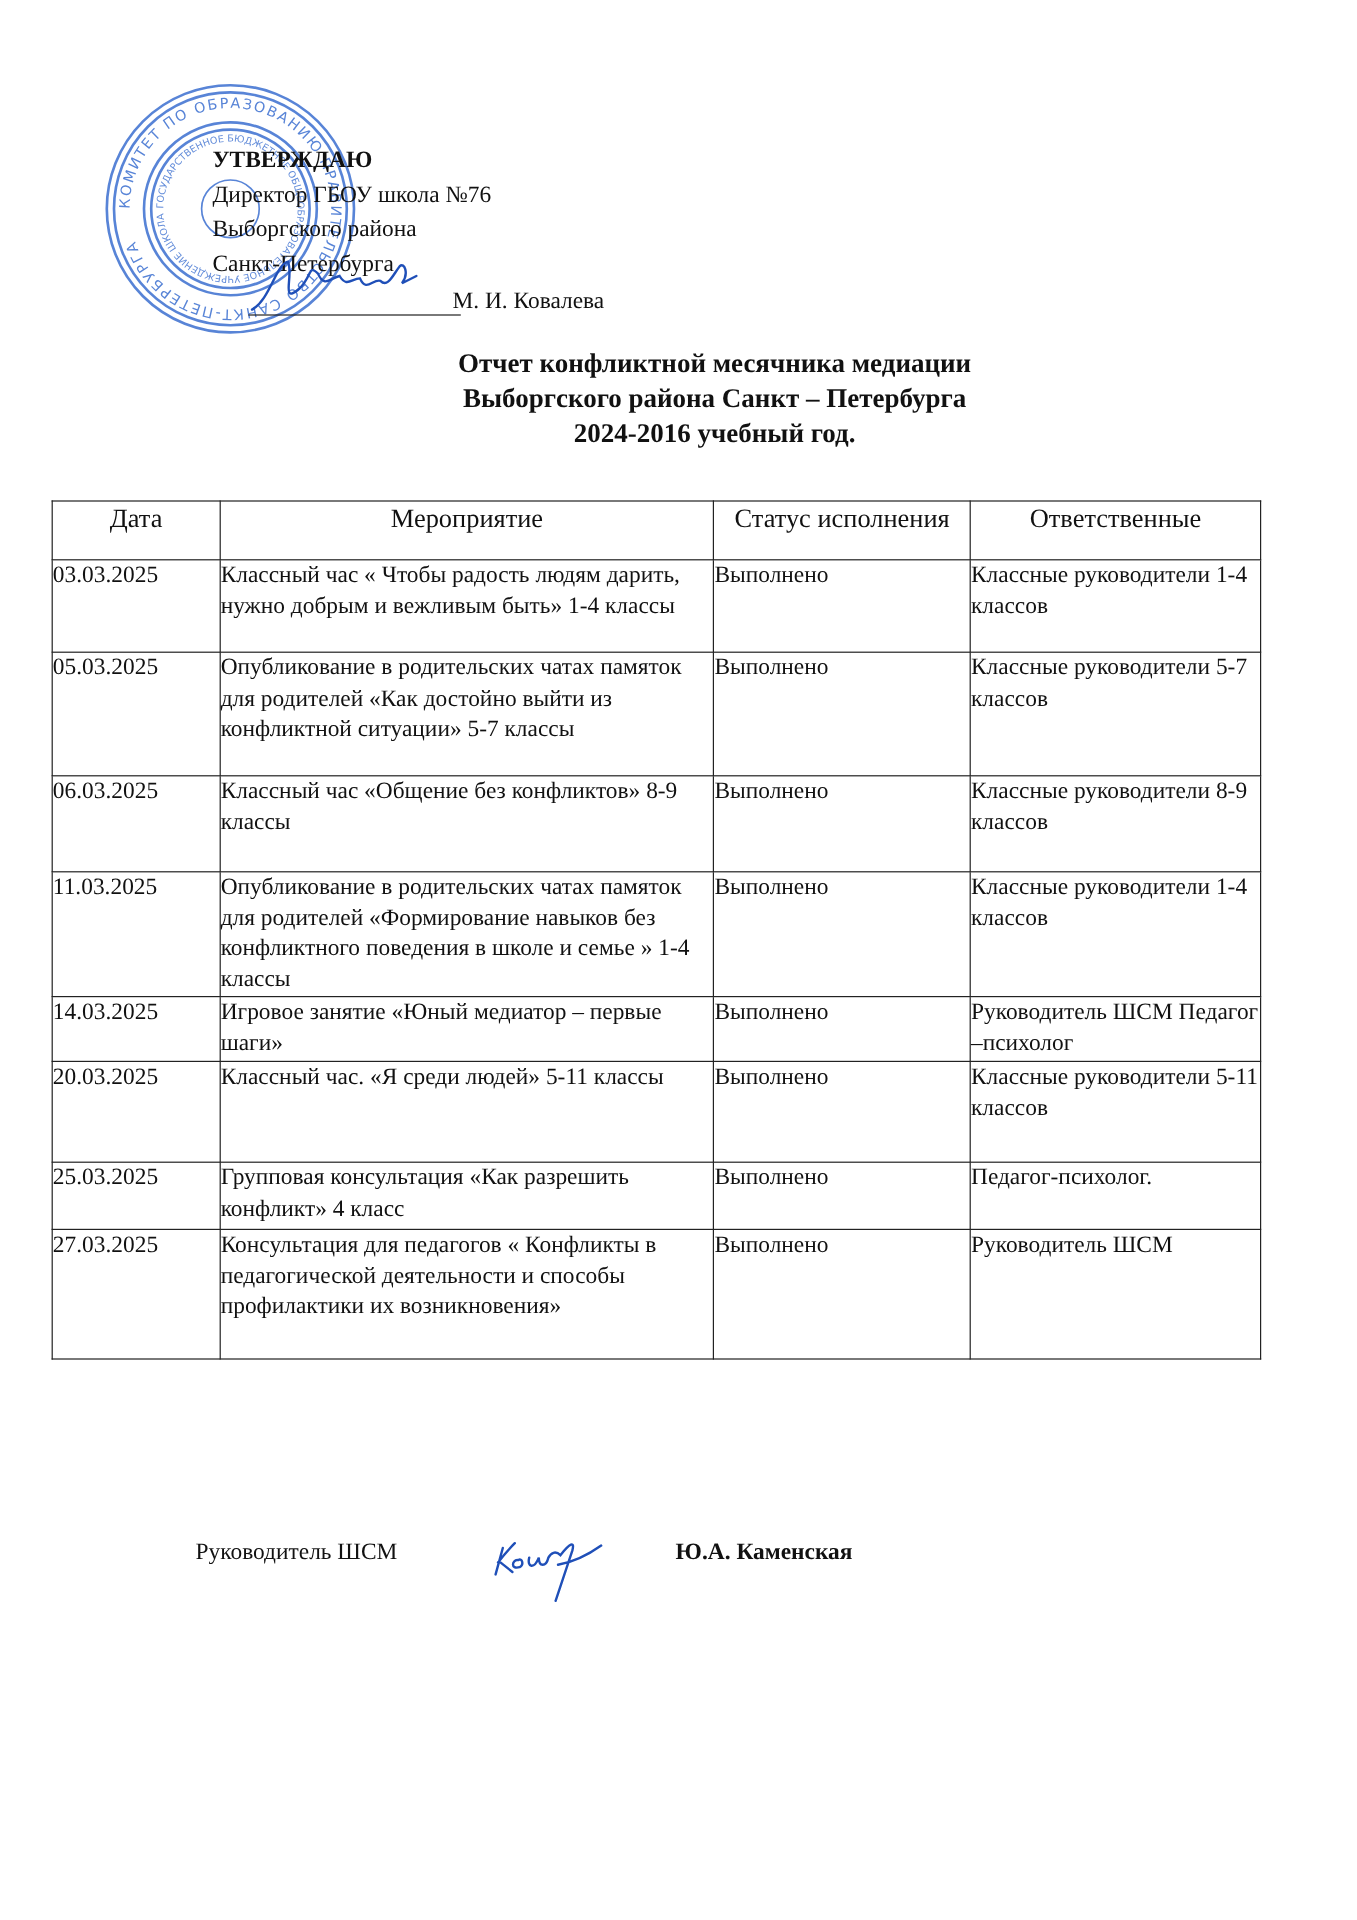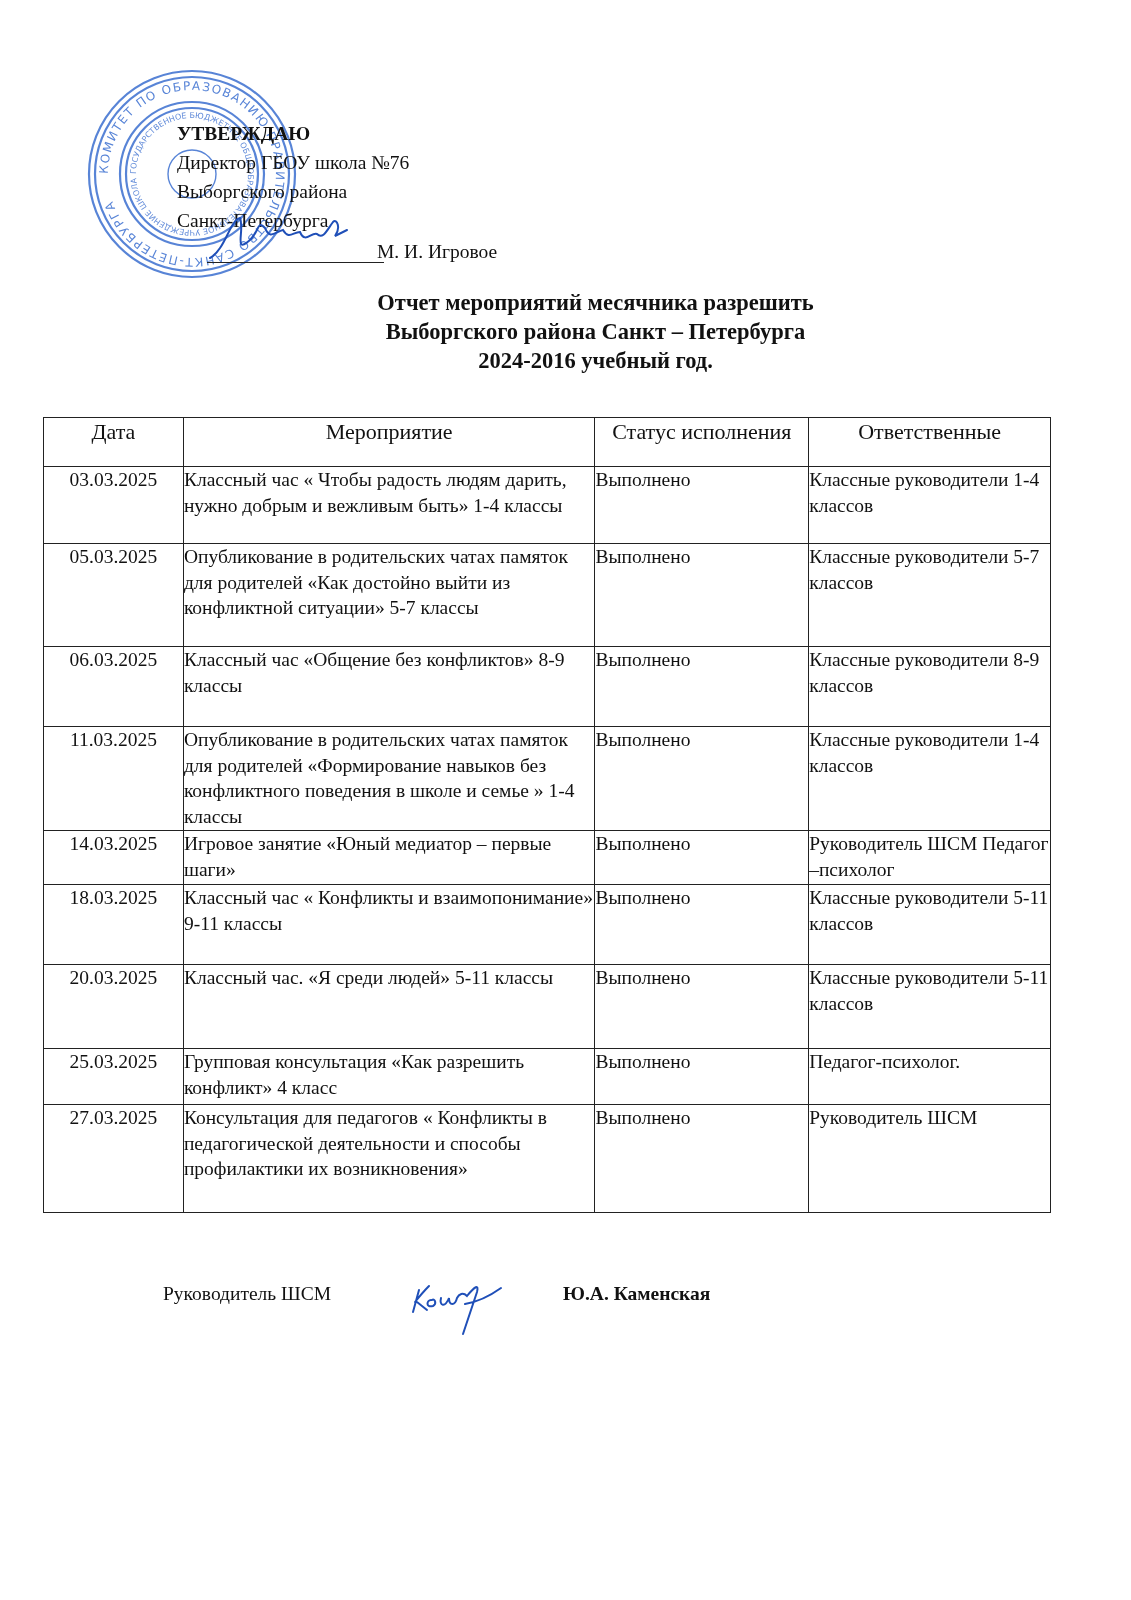--- a/index.html
+++ b/index.html
@@ -16,21 +16,21 @@
   .heading div { margin-left: 60px; }
   table.report { position: absolute; left: 43px; top: 417px; width: 1008px; border-collapse: collapse;
                  font-size: 19.5px; }
   table.report td, table.report th { border: 1.5px solid #222; vertical-align: top; padding: 0; }
   table.report th { font-weight: normal; font-size: 22px; line-height: 28px; height: 48px; }
   th.c-date { width: 139px; vertical-align: middle; }
   th.c-event { width: 411px; vertical-align: middle; }
   th.c-status { width: 213px; vertical-align: middle; }
   th.c-resp { width: 241px; vertical-align: top; padding-top: 4px; }
   td { line-height: 25.5px; }
-  td.d { padding: 2px 0 0 10px; text-align: center; }
+  td.d { padding: 2px 0 0 10px; }
   td.e { padding: 2px 4px 0 13px; }
   td.s { padding: 2px 0 0 18px; }
   td.r { padding: 2px 0 0 10px; }
   .footer { position: absolute; top: 1283px; left: 163px; font-size: 19.5px; width: 800px; }
   .footer .role { position: absolute; left: 0; top: 0; white-space: nowrap; }
   .footer .fname { position: absolute; left: 400px; top: 0; white-space: nowrap; font-weight: bold; }
   .head-sig { position: absolute; left: 405px; top: 1276px; width: 100px; height: 60px; }
 </style>
 </head>
 <body>
@@ -54,28 +54,28 @@
     <textPath href="#ringInner">ГОСУДАРСТВЕННОЕ БЮДЖЕТНОЕ ОБЩЕОБРАЗОВАТЕЛЬНОЕ УЧРЕЖДЕНИЕ ШКОЛА № 76</textPath>
   </text>
 </svg>
 
 <div class="approve">
   <div class="title">УТВЕРЖДАЮ</div>
   <div>Директор ГБОУ школа №76</div>
   <div>Выборгского района</div>
   <div>Санкт-Петербурга</div>
   <div class="sigline"></div>
-  <div class="name">М. И. Игровое</div>
+  <div class="name">М. И. Ковалева</div>
 </div>
 <svg class="dir-sig" viewBox="0 0 150 55">
   <path d="M5,48 C20,40 25,10 35,8 C40,20 28,45 45,30 C55,20 52,10 60,18 C65,30 70,22 78,20 C84,30 88,22 95,22 C100,34 106,22 112,24 C118,30 122,20 128,12 C132,8 136,18 130,26 L142,20" fill="none" stroke="#1f4fb8" stroke-width="2" stroke-linecap="round"></path>
 </svg>
 
 <div class="heading">
-  <div>Отчет  мероприятий  месячника разрешить</div>
+  <div>Отчет  конфликтной  месячника медиации</div>
   <div>Выборгского района Санкт – Петербурга</div>
   <div>2024-2016 учебный год.</div>
 </div>
 
 <table class="report">
   <thead>
     <tr>
       <th class="c-date">Дата</th>
       <th class="c-event">Мероприятие</th>
       <th class="c-status">Статус исполнения</th>
@@ -106,26 +106,20 @@
       <td class="e">Опубликование в родительских чатах памяток для родителей «Формирование навыков без конфликтного поведения в школе и семье »  1-4  классы</td>
       <td class="s">Выполнено</td>
       <td class="r">Классные руководители 1-4 классов</td>
     </tr>
     <tr style="height:54px">
       <td class="d">14.03.2025</td>
       <td class="e">Игровое занятие «Юный медиатор – первые шаги»</td>
       <td class="s">Выполнено</td>
       <td class="r">Руководитель ШСМ Педагог –психолог</td>
     </tr>
-    <tr style="height:80px">
-      <td class="d">18.03.2025</td>
-      <td class="e">Классный час « Конфликты и взаимопонимание» 9-11 классы</td>
-      <td class="s">Выполнено</td>
-      <td class="r">Классные руководители 5-11 классов</td>
-    </tr>
     <tr style="height:84px">
       <td class="d">20.03.2025</td>
       <td class="e">Классный час. «Я среди людей» 5-11 классы</td>
       <td class="s">Выполнено</td>
       <td class="r">Классные руководители 5-11 классов</td>
     </tr>
     <tr style="height:56px">
       <td class="d">25.03.2025</td>
       <td class="e">Групповая консультация «Как разрешить конфликт» 4 класс</td>
       <td class="s">Выполнено</td>

